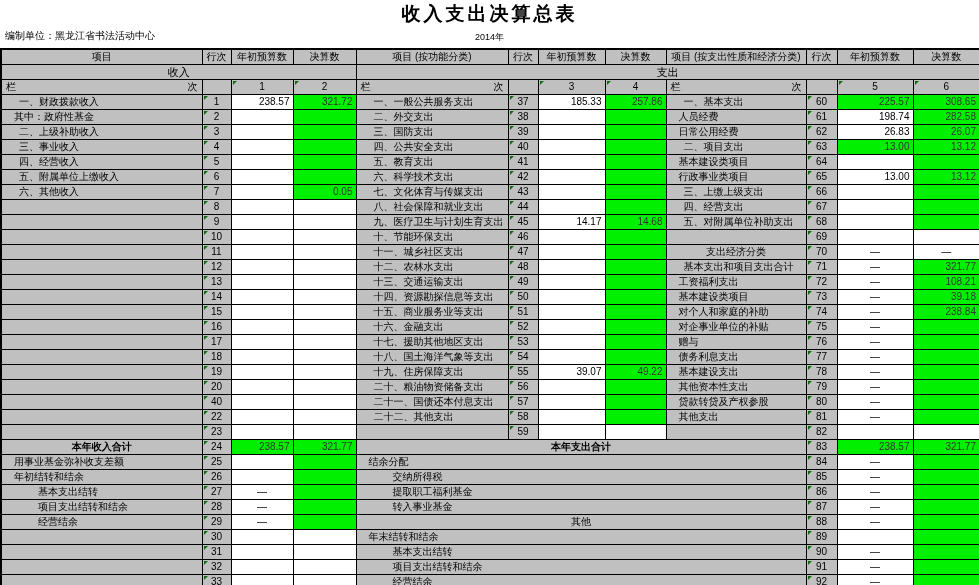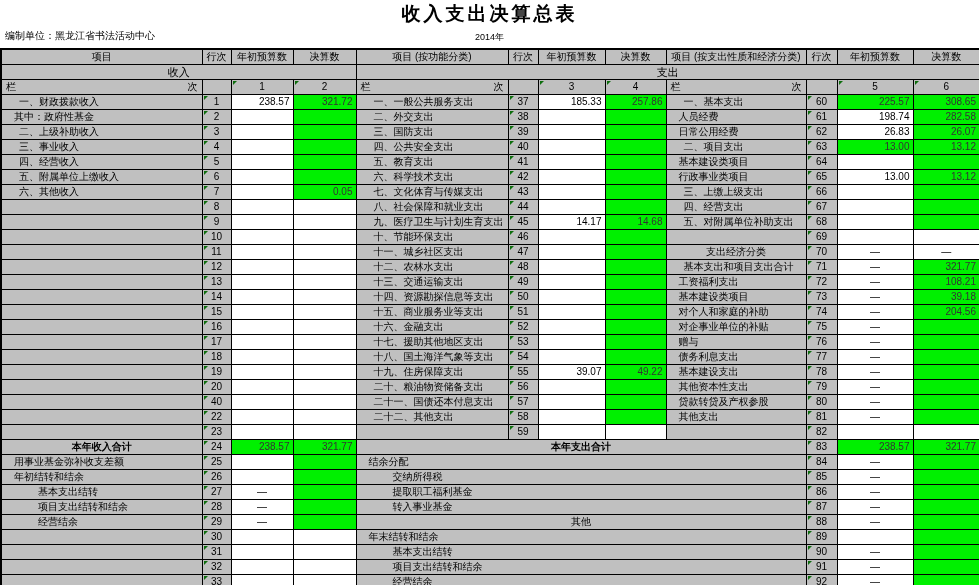--- a/index.html
+++ b/index.html
@@ -305,21 +305,21 @@
           <td class="rn">15</td>
           <td class="val w"></td>
           <td class="val w"></td>
           <td class="lbl i0">十五、商业服务业等支出</td>
           <td class="rn">51</td>
           <td class="val w"></td>
           <td class="val g"></td>
           <td class="lbl i1">对个人和家庭的补助</td>
           <td class="rn">74</td>
           <td class="val w dash">—</td>
-          <td class="val g">204.56</td>
+          <td class="val g">238.84</td>
         </tr>
         <tr>
           <td class="lbl i0"></td>
           <td class="rn">16</td>
           <td class="val w"></td>
           <td class="val w"></td>
           <td class="lbl i0">十六、金融支出</td>
           <td class="rn">52</td>
           <td class="val w"></td>
           <td class="val g"></td>

